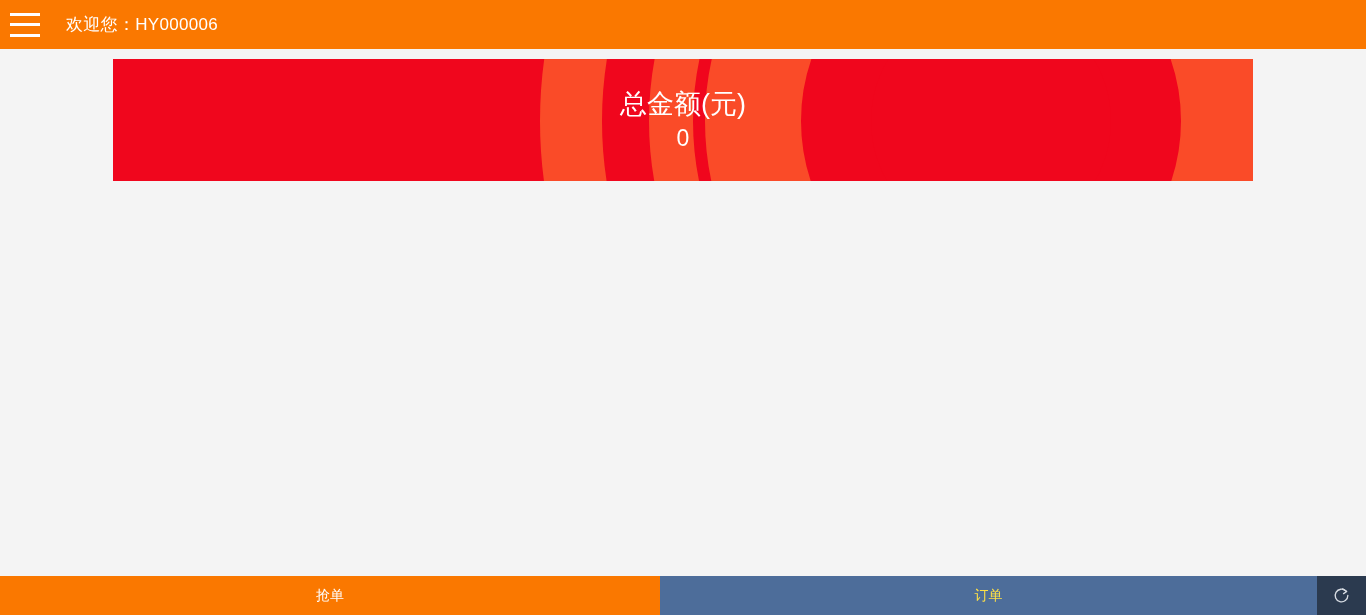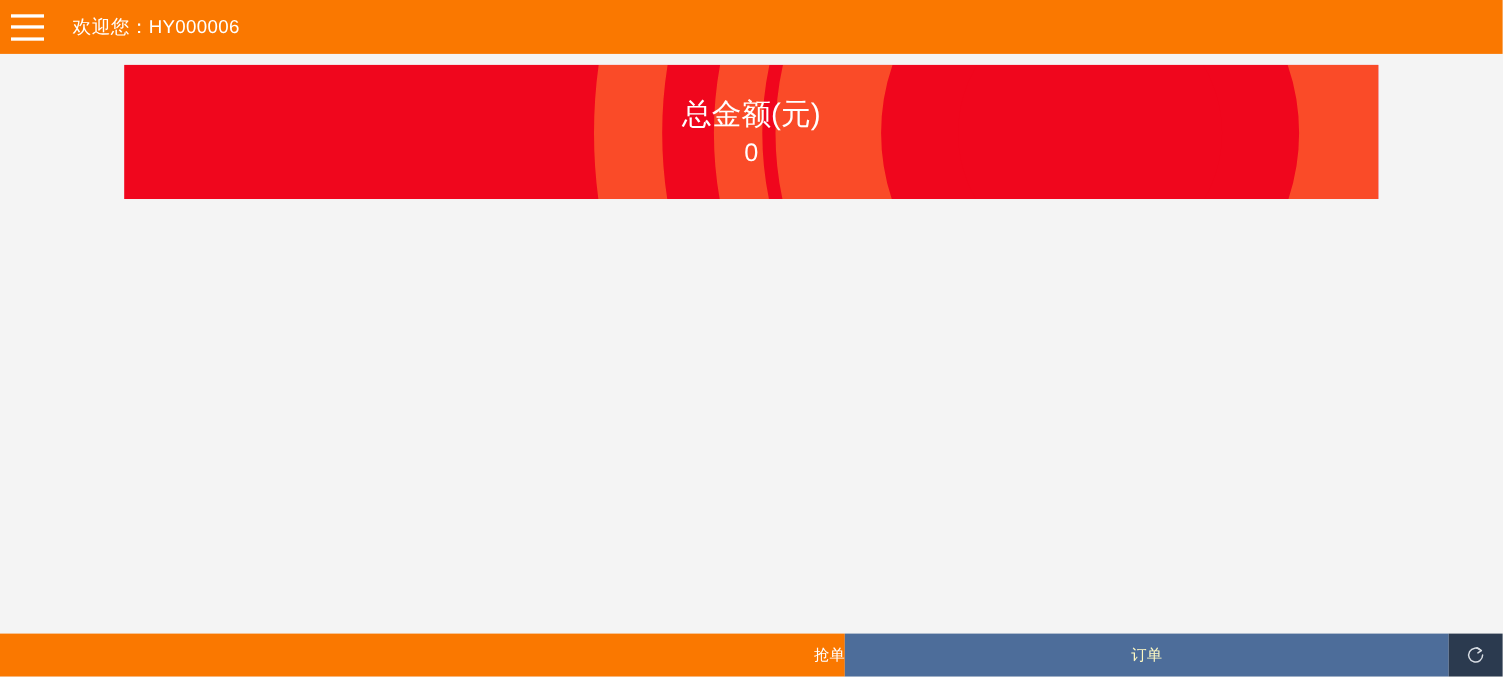--- a/index.html
+++ b/index.html
@@ -108,34 +108,34 @@
   .bottom-bar {
     position: absolute;
     left: 0;
     bottom: 0;
     width: 1366px;
     height: 39px;
     display: flex;
     align-items: stretch;
   }
   .tab-grab {
-    width: 768px;
+    width: 660px;
     background: #fa7800;
     color: #ffffff;
     font-size: 14px;
     display: flex;
     align-items: center;
-    justify-content: flex-end;
+    justify-content: center;
     cursor: pointer;
     flex: none;
   }
   .tab-orders {
     flex: 1 1 auto;
     background: #4d6d9a;
-    color: #fef9c3;
+    color: #fde047;
     font-size: 14px;
     display: flex;
     align-items: center;
     justify-content: center;
     cursor: pointer;
   }
   .tab-refresh {
     width: 49px;
     background: #2b3a4f;
     display: flex;

